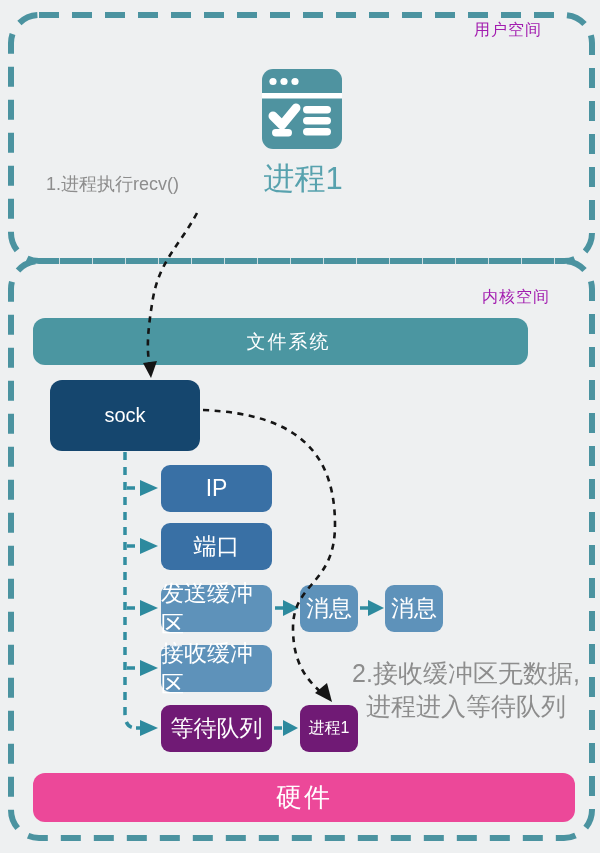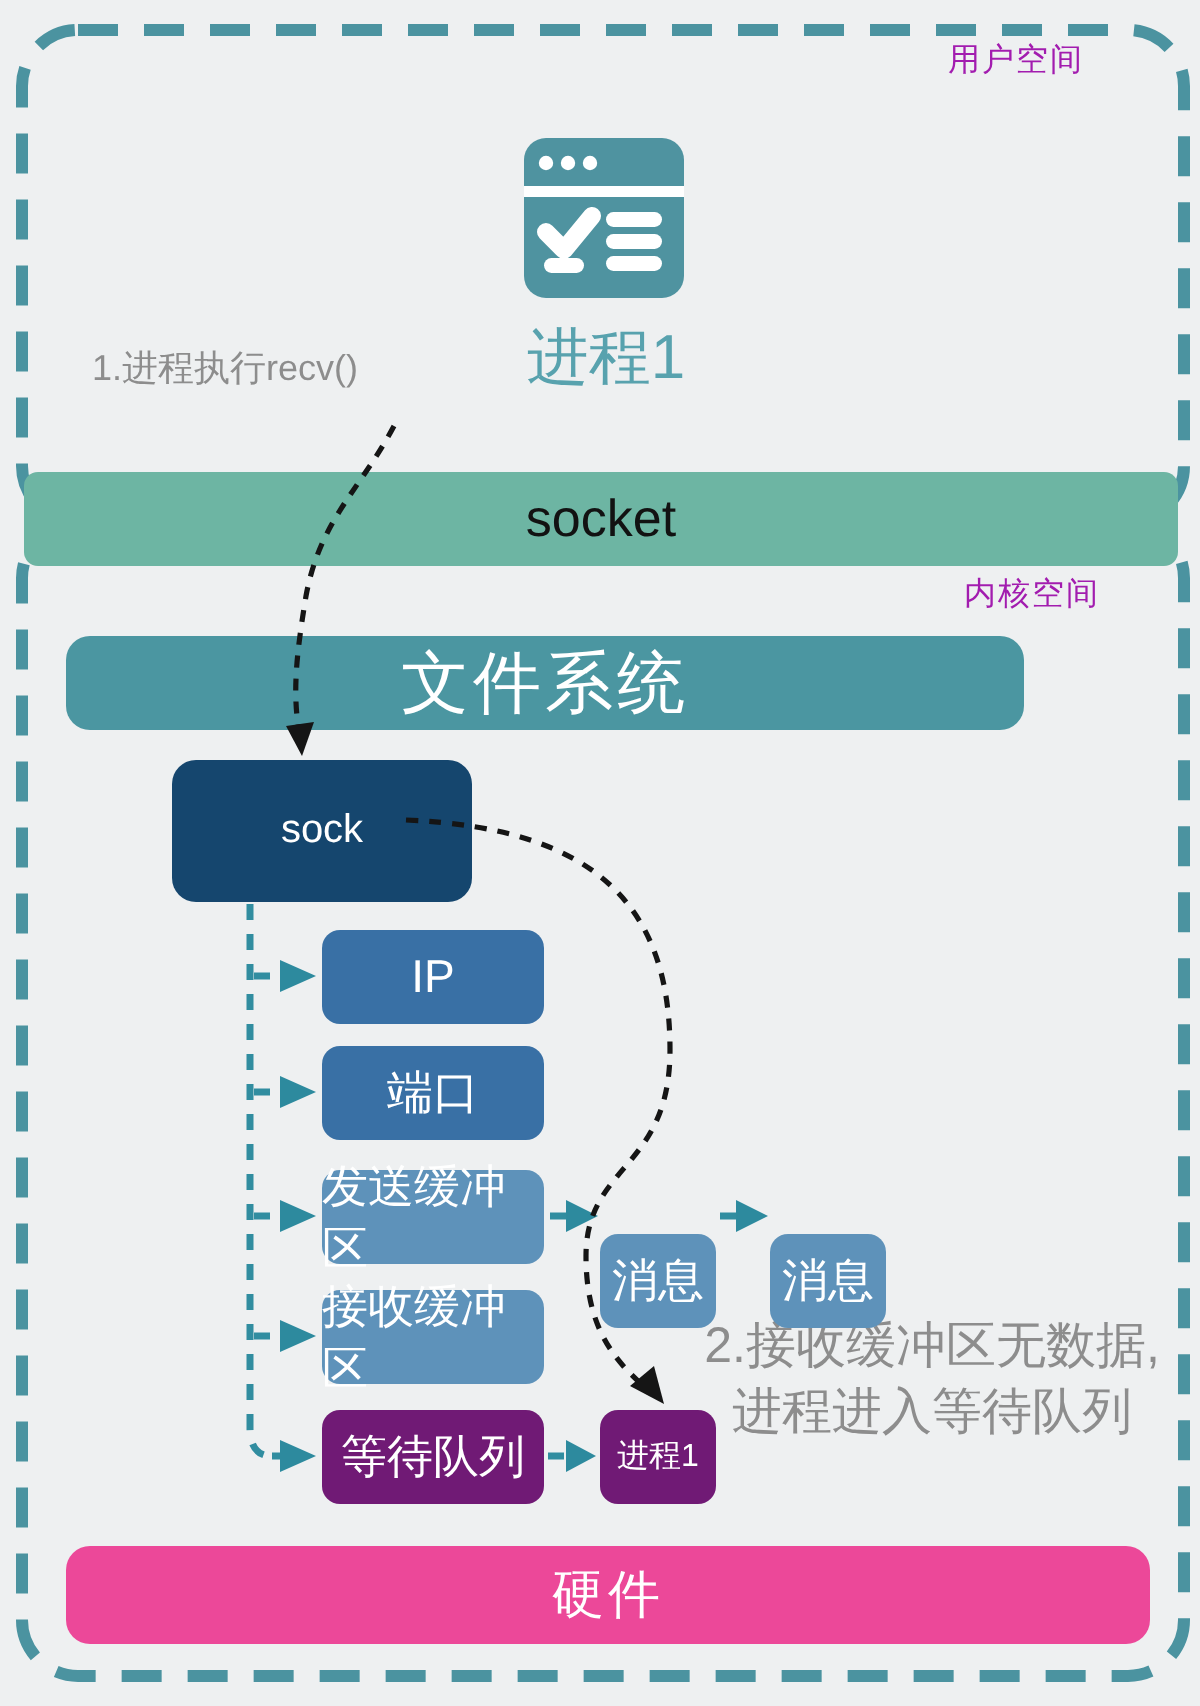--- a/index.html
+++ b/index.html
@@ -6,29 +6,29 @@
   body{font-family:"Liberation Sans","DejaVu Sans",sans-serif;background:#eef0f1;}
   .stage{position:relative;width:600px;height:853px;background:#eef0f1;overflow:hidden;}
   svg.layer{position:absolute;left:0;top:0;pointer-events:none;}
   .boundary-layer{z-index:0;}
   .connector-layer{z-index:5;}
   .region-label{position:absolute;color:#a21caf;font-size:16px;font-weight:500;z-index:2;letter-spacing:1px;}
   .lbl-user{right:58px;top:20px;}
   .lbl-kernel{right:50px;top:287px;}
   .bar{position:absolute;display:flex;align-items:center;justify-content:center;z-index:2;}
   .socket-bar{left:12px;top:236px;width:577px;height:47px;background:#6db5a3;border-radius:7px;color:#121212;font-size:26px;}
-  .fs-bar{left:33px;top:318px;width:479px;height:47px;background:#4b96a1;border-radius:12px;color:#fff;font-size:34px;letter-spacing:2px;}
+  .fs-bar{left:33px;top:318px;width:479px;height:47px;background:#4b96a1;border-radius:12px;color:#fff;font-size:19px;letter-spacing:2px;padding-left:16px;}
   .hw-bar{left:33px;top:773px;width:542px;height:49px;background:#ec4899;border-radius:12px;color:#fff;font-size:26px;letter-spacing:2px;}
-  .sock-box{left:50px;top:380px;width:150px;height:71px;background:#15466e;border-radius:12px;color:#fff;font-size:20px;z-index:2;margin-left:36px;}
+  .sock-box{left:50px;top:380px;width:150px;height:71px;background:#15466e;border-radius:12px;color:#fff;font-size:20px;z-index:2;}
   .attr{position:absolute;display:flex;align-items:center;justify-content:center;color:#fff;border-radius:9px;z-index:2;font-size:23px;}
   .attr-w{left:161px;width:111px;height:47px;}
   .dark-blue{background:#3970a5;}
   .blue{background:#5e92ba;}
   .mint{background:#701a75;}
-  .msg{width:58px;height:47px;top:585px;margin-top:32px;}
+  .msg{width:58px;height:47px;top:585px;}
   .chip{left:300px;top:705px;width:58px;height:47px;font-size:16px;}
   .proc-icon{position:absolute;left:262px;top:69px;width:80px;height:80px;z-index:2;}
   .proc-label{position:absolute;left:240px;top:158px;width:126px;text-align:center;color:#58a2ae;font-size:31px;font-weight:500;z-index:2;}
   .step1{position:absolute;left:46px;top:172px;color:#8d8d8d;font-size:18px;z-index:2;white-space:nowrap;}
   .step2{position:absolute;left:342px;top:657px;width:248px;color:#8d8d8d;font-size:25px;line-height:33px;text-align:center;z-index:2;}
 </style>
 </head>
 <body>
 
 <div class="stage">
@@ -56,21 +56,20 @@
     </svg>
   </div>
   <div class="proc-label">进程1</div>
 
   <div class="step1">1.进程执行recv()</div>
   <div class="step2">
     <div>2.接收缓冲区无数据,</div>
     <div>进程进入等待队列</div>
   </div>
 
-  <div class="bar socket-bar">socket</div>
   <div class="bar fs-bar">文件系统</div>
   <div class="bar hw-bar">硬件</div>
 
   <div class="bar sock-box">sock</div>
 
   <div class="attr attr-w dark-blue" style="top:465px;">IP</div>
   <div class="attr attr-w dark-blue" style="top:523px;">端口</div>
   <div class="attr attr-w blue" style="top:585px;">发送缓冲区</div>
   <div class="attr attr-w blue" style="top:645px;">接收缓冲区</div>
   <div class="attr attr-w mint" style="top:705px;">等待队列</div>

